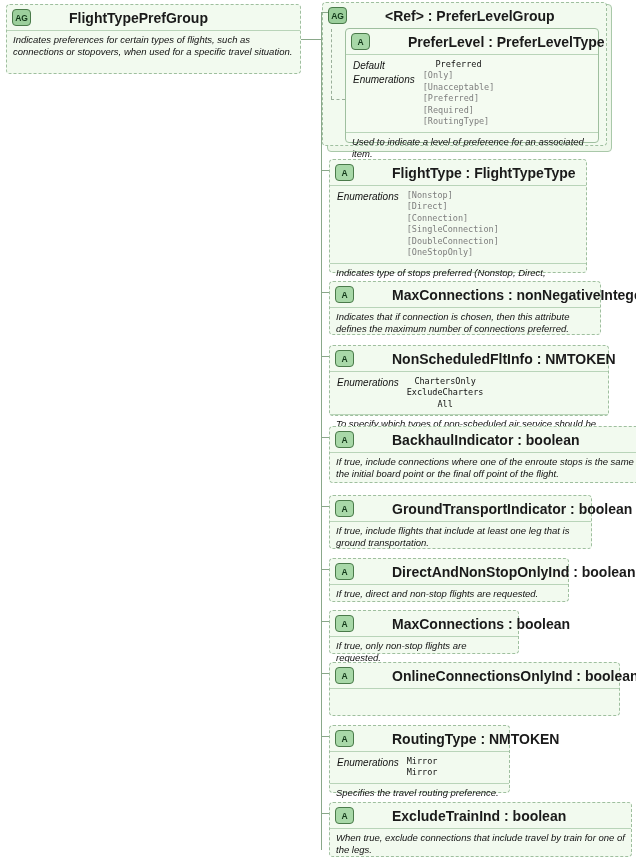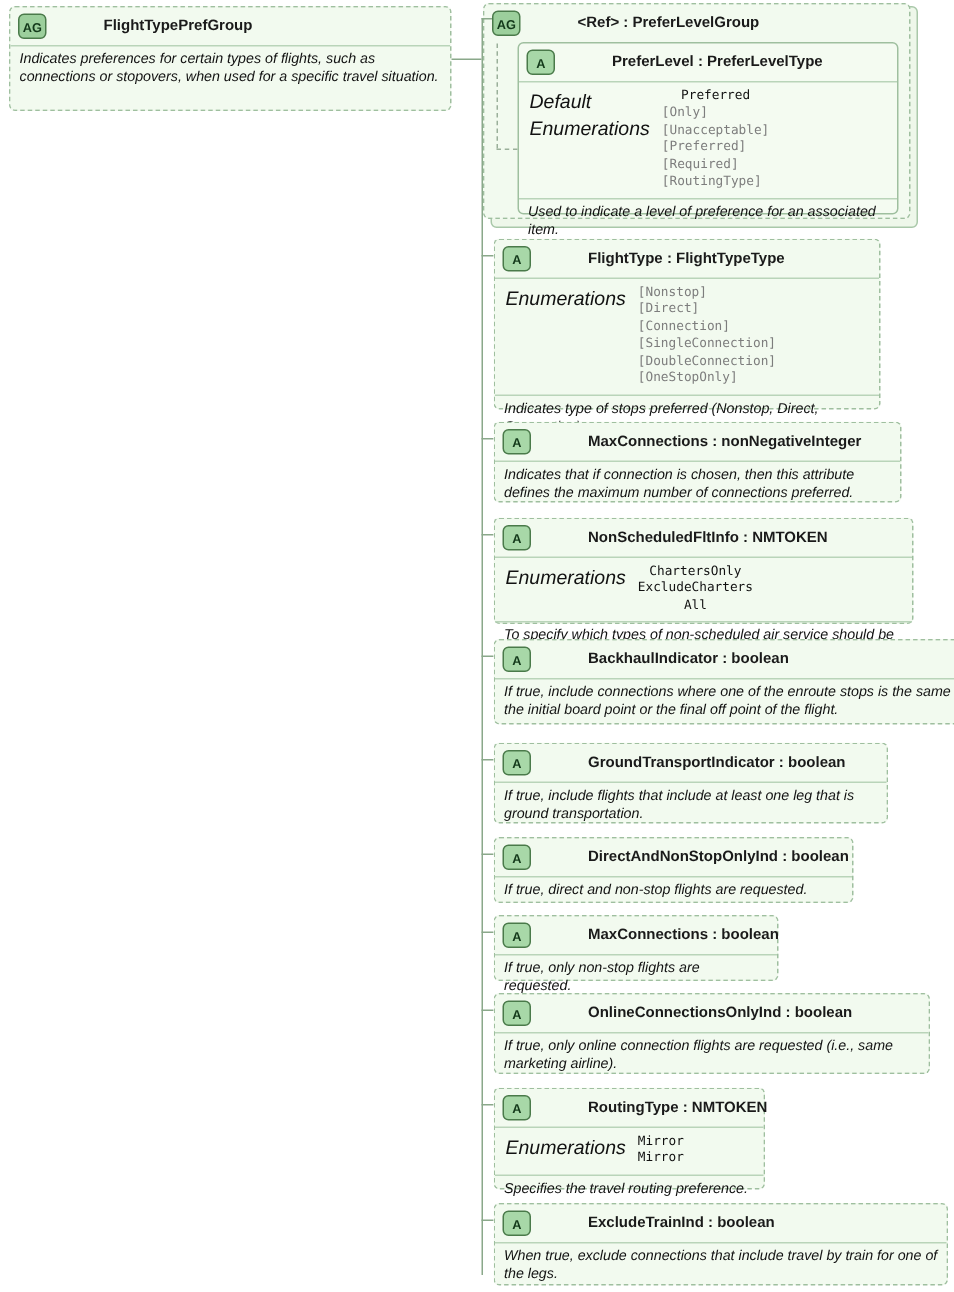--- a/index.html
+++ b/index.html
@@ -32,21 +32,21 @@
     border-style: solid;
   }
   .node-header {
     display: flex;
     align-items: center;
     gap: 6px;
     padding: 4px 6px 4px 5px;
     box-sizing: border-box;
   }
   .node-title {
-    font-size: 10px;
+    font-size: 14px;
     font-weight: bold;
     color: #1a1a1a;
     white-space: nowrap;
     padding-left: 32px;
   }
   .badge {
     display: inline-flex;
     align-items: center;
     justify-content: center;
     width: 17px;
@@ -76,21 +76,21 @@
   }
 
   
   .body {
     display: flex;
     padding: 4px 6px 4px 7px;
     gap: 8px;
     box-sizing: border-box;
   }
   .body .labels {
-    font-size: 13px;
+    font-size: 10px;
     font-style: italic;
     color: #111;
     line-height: 1.35;
     white-space: nowrap;
   }
   .body .values {
     font-family: "DejaVu Sans Mono", monospace;
     font-size: 8.5px;
     line-height: 1.35;
     color: #3c3c3c;
@@ -277,21 +277,20 @@
   <div class="desc">If true, only non-stop flights are requested.</div>
 </div>
 
 <div class="line h" style="left:321px; top:673px; width:8px;"></div>
 <div class="node dashed" style="left:329px; top:662px; width:291px; height:54px;">
   <div class="node-header">
     <span class="badge a">A</span>
     <span class="node-title">OnlineConnectionsOnlyInd : boolean</span>
   </div>
   <div class="divider"></div>
-  <div class="desc">If true, only online connection flights are requested (i.e., same marketing airline).</div>
 </div>
 
 <div class="line h" style="left:321px; top:736px; width:8px;"></div>
 <div class="node dashed" style="left:329px; top:725px; width:181px; height:68px;">
   <div class="node-header">
     <span class="badge a">A</span>
     <span class="node-title">RoutingType : NMTOKEN</span>
   </div>
   <div class="divider"></div>
   <div class="body">

